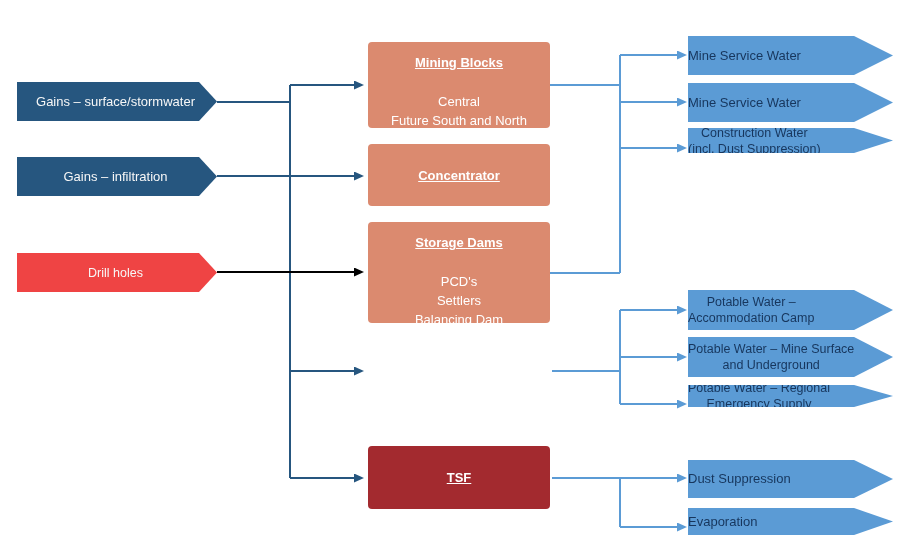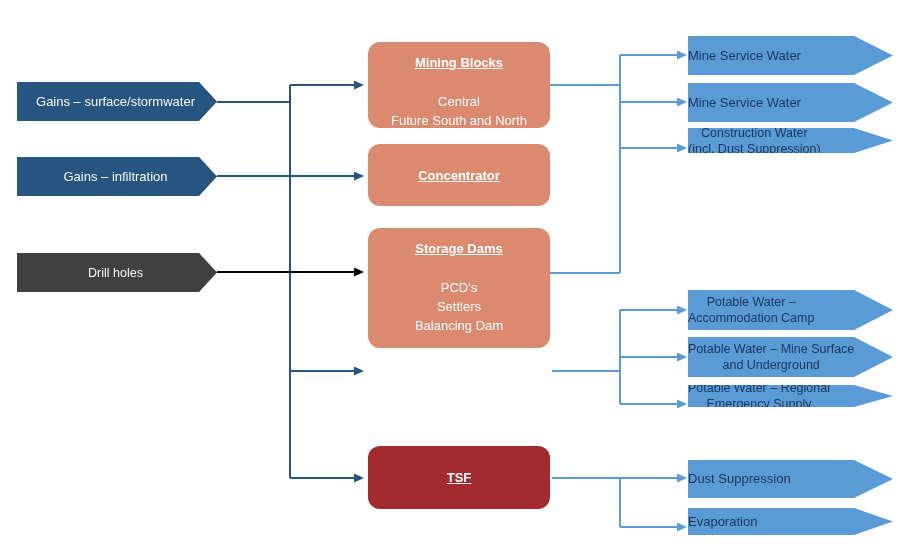--- a/index.html
+++ b/index.html
@@ -11,25 +11,25 @@
 
   
   .input-arrow{
     position:absolute;left:17px;width:200px;height:39px;
     clip-path:polygon(0 0, 91% 0, 100% 50%, 91% 100%, 0 100%);
     display:flex;align-items:center;justify-content:center;
     padding-right:18px;box-sizing:border-box;
     color:#f7f7f7;font-size:13px;white-space:pre-line;text-align:right;padding-left:15px;
   }
   .input-gain{background:#26567F;}
-  .input-drill{background:#404040;font-size:12.5px;}
+  .input-drill{background:#ef4444;font-size:12.5px;}
 
   
   .process-box{
-    position:absolute;left:368px;width:182px;border-radius:12px;background:#DB8A6F;
+    position:absolute;left:368px;width:182px;border-radius:4px;background:#DB8A6F;
     display:flex;flex-direction:column;align-items:center;box-sizing:border-box;
     color:#ffffff;text-align:center;
   }
   .process-box.centered{justify-content:center;}
   .process-box.has-body{padding-top:13px;}
   .process-box.tsf{background:#A32A2F;}
   .box-title{font-size:13px;font-weight:bold;text-decoration:underline;}
   .box-body{margin-top:22px;font-size:13px;line-height:19px;white-space:pre-line;}
   .box-body:empty{display:none;}
 
@@ -105,21 +105,21 @@
 
   <div class="process-box has-body" style="top:42px;height:86px">
     <div class="box-title">Mining Blocks</div>
     <div class="box-body">Central
 Future South and North</div>
   </div>
   <div class="process-box centered" style="top:144px;height:62px">
     <div class="box-title">Concentrator</div>
 
   </div>
-  <div class="process-box has-body" style="top:228px;height:120px">
+  <div class="process-box has-body" style="top:222px;height:101px">
     <div class="box-title">Storage Dams</div>
     <div class="box-body">PCD's
 Settlers
 Balancing Dam</div>
   </div>
   <div class="process-box centered tsf" style="top:446px;height:63px">
     <div class="box-title">TSF</div>
 
   </div>
 

